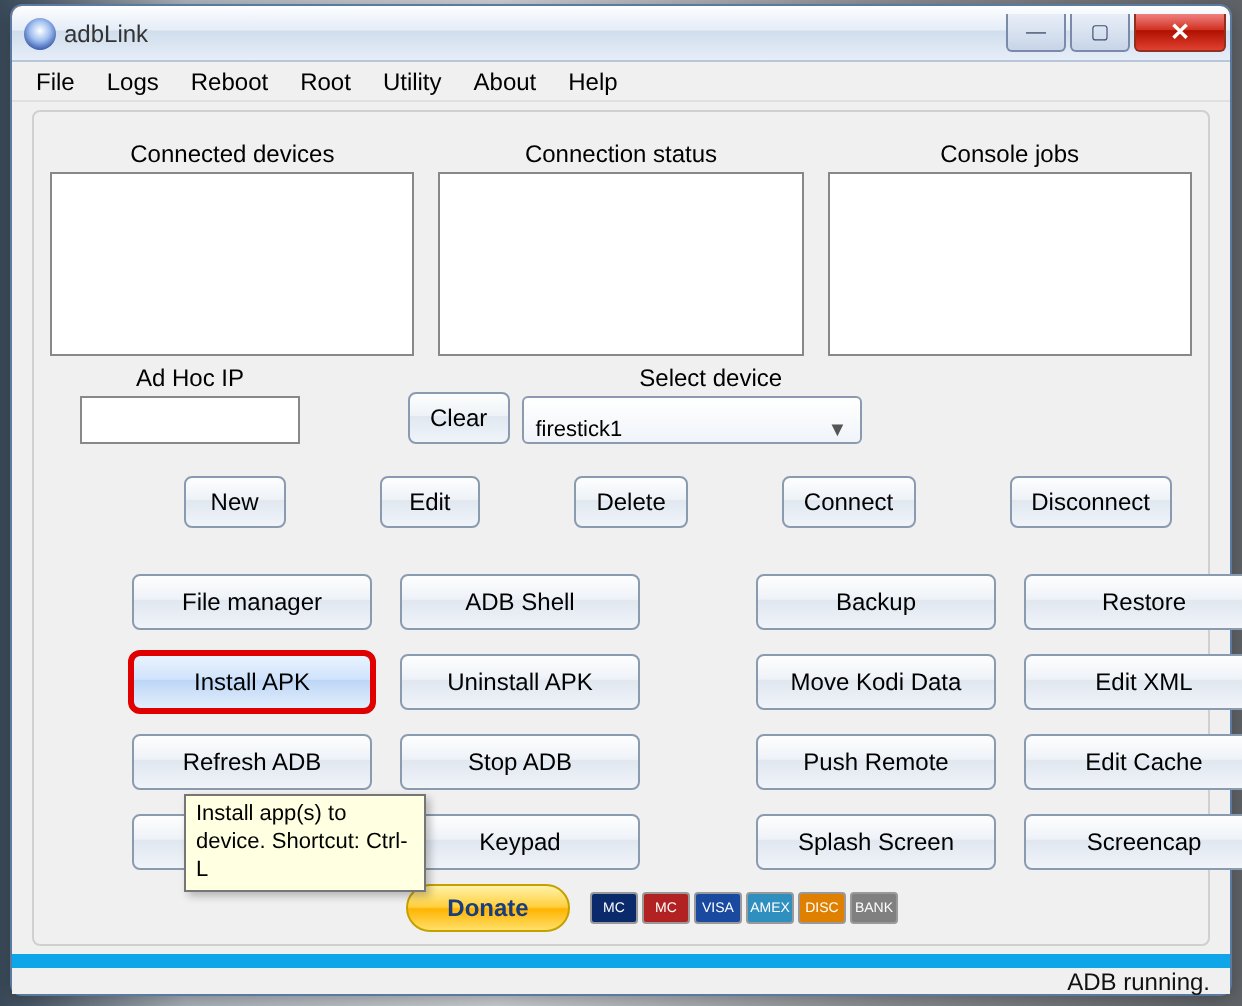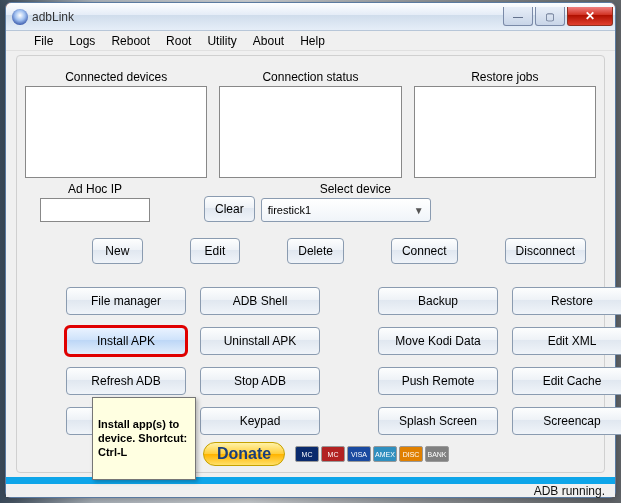--- a/index.html
+++ b/index.html
@@ -55,21 +55,21 @@
     border-color: #903020;
     color: #fff;
     font-size: 12px;
     font-weight: bold;
   }
   .menubar {
     height: 20px;
     background: #f0f0f0;
     border-bottom: 1px solid #e0e0e0;
     display: flex;
-    padding: 0 20px;
+    padding: 0 4px;
     align-items: center;
   }
   .menubar span {
     padding: 2px 8px;
     color: #000;
     font-size: 12px;
     cursor: default;
   }
   .client {
     flex: 1;
@@ -109,21 +109,21 @@
     font-size:12px;
     padding: 0 10px;
     cursor: default;
     margin-left: 33px;
   }
   .selwrap { flex:1; text-align:center; }
   .sel-label { font-size:12px; margin-bottom:2px; }
   .combo {
     width: 170px; height: 24px;
     border:1px solid #8a9bb0; background:linear-gradient(#fff,#f0f4f9);
-    display:flex; align-items:center; padding:0 6px; border-radius:3px;
+    display:flex; align-items:flex-end; padding:0 6px; border-radius:3px;
     justify-content: space-between;
   }
   .combo .arrow { font-size:10px; color:#555; }
   .actionrow { display:flex; gap:14px; margin:16px 18px 22px 42px; }
   .actionrow .btn { width: 80px; }
   .grid {
     display:grid;
     grid-template-columns: 120px 120px 30px 120px 120px;
     grid-template-rows: repeat(4, 30px);
     gap: 10px 14px;
@@ -133,41 +133,40 @@
   .grid .btn { width: 120px; height:28px; }
   .grid .spacer { }
   .highlight-red {
     outline: 3px solid #e00000;
     outline-offset: -1px;
     background: linear-gradient(#eaf3ff,#cfe3fb 45%,#bcd6f6 46%,#e2eefc);
   }
   .tooltip {
     position:absolute;
     left: 86px; top: 346px;
-    width: 104px;
+    width: 121px;
     border:1px solid #767676;
     background:#ffffe1;
-    padding:20px 5px;
+    padding:3px 5px;
     font-size:11px;
     color:#000;
     line-height:1.25;
     box-shadow: 2px 2px 4px rgba(0,0,0,.25);
     z-index: 20;
-    font-weight: bold;
   }
   .bottombar {
     display:flex; align-items:center; gap:6px;
     margin: 2px 16px 4px 16px;
   }
   .donate {
     width:82px; height:24px;
     border:1px solid #c5a100;
     border-radius:12px;
     background: linear-gradient(#fff2a8,#ffcf3d 48%,#ffb400 52%,#ffe069);
-    color:#1a3e7c; font-weight:bold; font-size:16px;
+    color:#1a3e7c; font-weight:bold; font-size:12px;
     display:flex; align-items:center; justify-content:center;
     margin-left: 170px;
   }
   .cards { display:flex; gap:2px; margin-left:4px; }
   .card { width:24px; height:16px; border:1px solid #999; border-radius:2px; font-size:7px; display:flex; align-items:center; justify-content:center; color:#fff; }
   .statusbar {
     height: 20px; border-top:7px solid #0ea5e9; background:#f0f0f0;
     display:flex; justify-content:flex-end; align-items:center;
     padding: 0 10px; font-size:12px; color:#111;
   }
@@ -204,21 +203,21 @@
       <div class="toprow inner-top">
         <div class="panel">
           <div class="panel-label">Connected devices</div>
           <div class="listbox"></div>
         </div>
         <div class="panel">
           <div class="panel-label">Connection status</div>
           <div class="listbox"></div>
         </div>
         <div class="panel">
-          <div class="panel-label">Restore jobs</div>
+          <div class="panel-label">Console jobs</div>
           <div class="listbox"></div>
         </div>
       </div>
 
       <div class="midrow">
         <div class="ipwrap">
           <div class="ip-label">Ad Hoc IP</div>
           <input class="ip-input" value="" style="">
         </div>
         <div class="btn">Clear</div>

